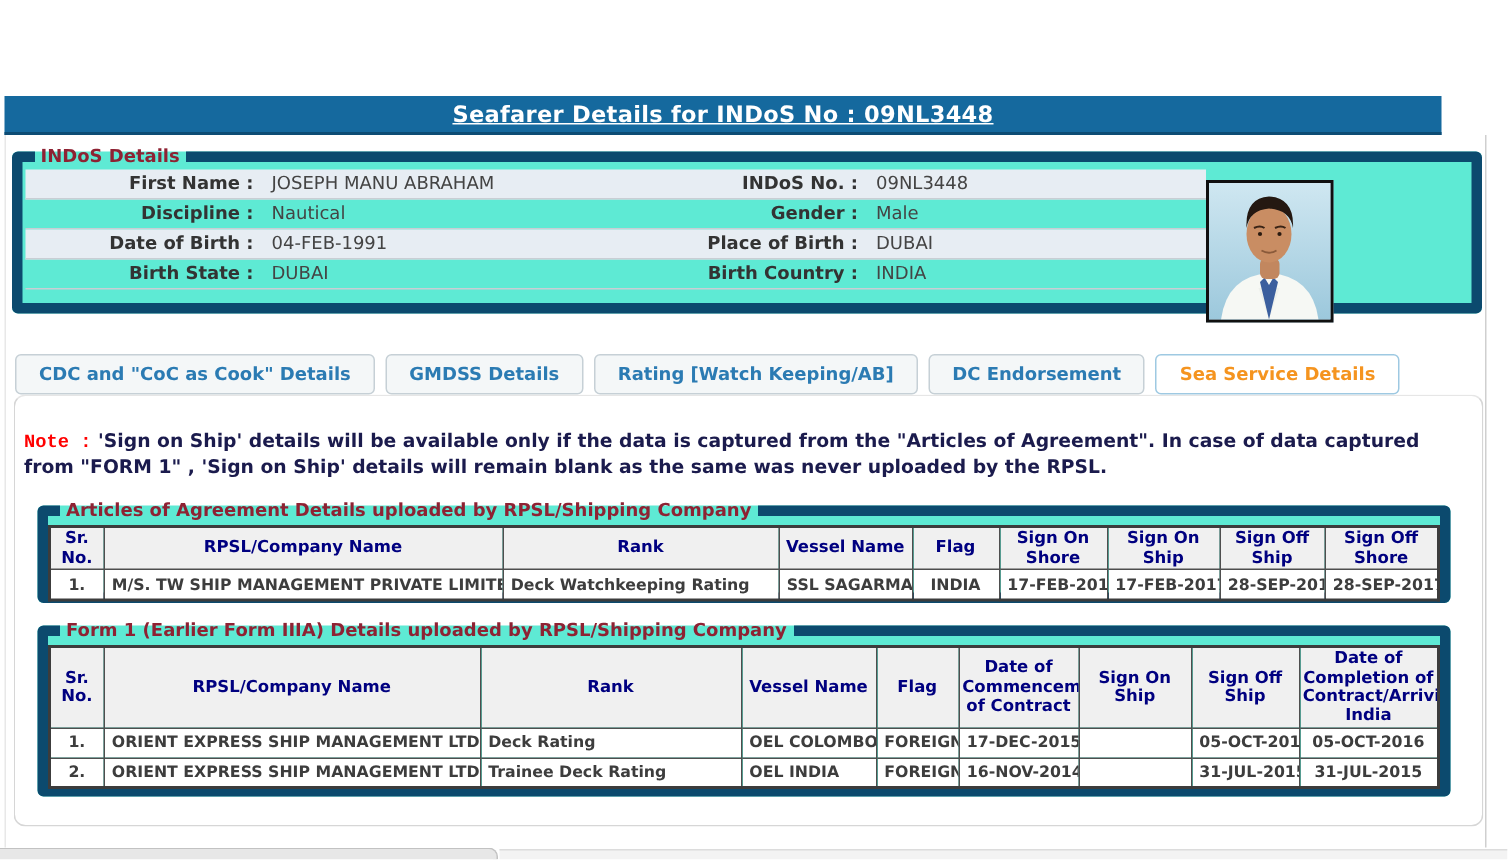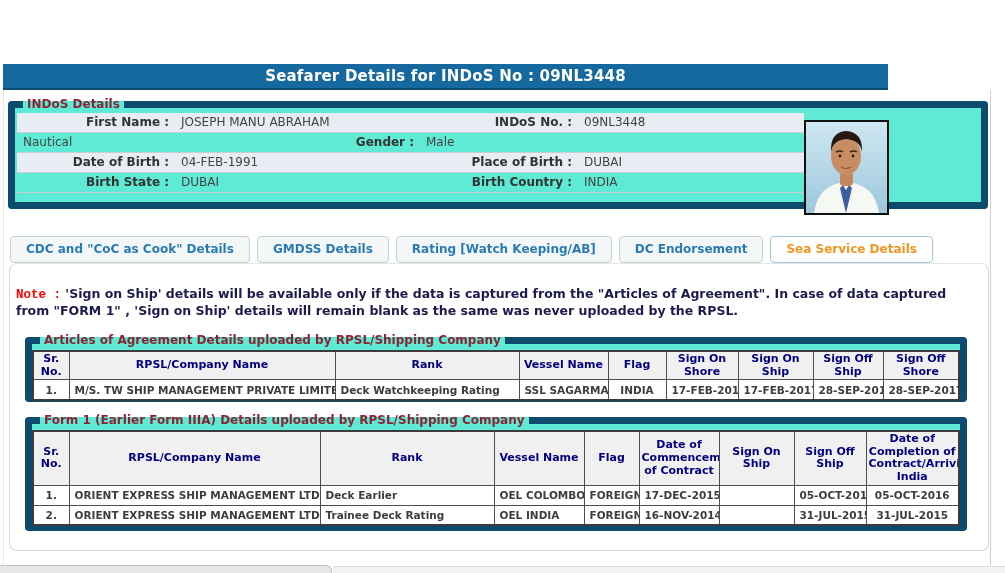--- a/index.html
+++ b/index.html
@@ -8,24 +8,24 @@
     width:1005px; height:573px; position:relative; overflow:hidden;
     background:#ffffff;
     font-family:"DejaVu Sans","Liberation Sans",sans-serif;
   }
   .page-frame {
     position:absolute; left:3px; top:90px; width:988px; height:475px;
     border-left:1px solid #e8e8e8; border-right:1px solid #cfcfcf;
     background:#ffffff;
   }
   .titlebar {
-    position:absolute; left:3px; top:64px; width:885px; height:26px;
+    position:absolute; left:3px; top:64px; width:958px; height:26px;
     background:#15699E; border-bottom:2px solid #0d4c74;
     color:#ffffff; font-weight:bold; font-size:15px;
-    text-align:center; line-height:24px; letter-spacing:.2px;
+    text-align:center; line-height:24px; letter-spacing:.2px;text-decoration:underline;
   }
   fieldset {
     margin:0; padding:0;
     border:7px solid #0c4a6e; border-radius:4px; background:#5eead4;
   }
   legend {
     font-size:12px; font-weight:bold; color:#8E2233;
     margin-left:8px; padding:0 4px;
   }
   .indos-fieldset { position:absolute; left:8px; top:97px; width:980px; height:112px; }
@@ -112,20 +112,21 @@
 <fieldset class="indos-fieldset">
   <legend>INDoS Details</legend>
   <div class="info-rows">
     <div class="info-row">
       <span class="info-label">First Name :</span>
       <span class="info-value">JOSEPH MANU ABRAHAM</span>
       <span class="info-label">INDoS No. :</span>
       <span class="info-value">09NL3448</span>
     </div>
     <div class="info-row">
+      <span class="info-label">Discipline :</span>
       <span class="info-value">Nautical</span>
       <span class="info-label">Gender :</span>
       <span class="info-value">Male</span>
     </div>
     <div class="info-row">
       <span class="info-label">Date of Birth :</span>
       <span class="info-value">04-FEB-1991</span>
       <span class="info-label">Place of Birth :</span>
       <span class="info-value">DUBAI</span>
     </div>
@@ -242,21 +243,21 @@
         <th>Date of Commencement of Contract</th>
         <th>Sign On Ship</th>
         <th>Sign Off Ship</th>
         <th>Date of Completion of Contract/Arriving India</th>
       </tr>
     </thead>
     <tbody>
       <tr>
         <td class="c">1.</td>
         <td class="l">ORIENT EXPRESS SHIP MANAGEMENT LTD., MUMBAI</td>
-        <td class="l">Deck Earlier</td>
+        <td class="l">Deck Rating</td>
         <td class="l">OEL COLOMBO</td>
         <td class="c">FOREIGN</td>
         <td class="c">17-DEC-2015</td>
         <td class="c"></td>
         <td class="c">05-OCT-2016</td>
         <td class="c">05-OCT-2016</td>
       </tr>
       <tr>
         <td class="c">2.</td>
         <td class="l">ORIENT EXPRESS SHIP MANAGEMENT LTD., MUMBAI</td>

